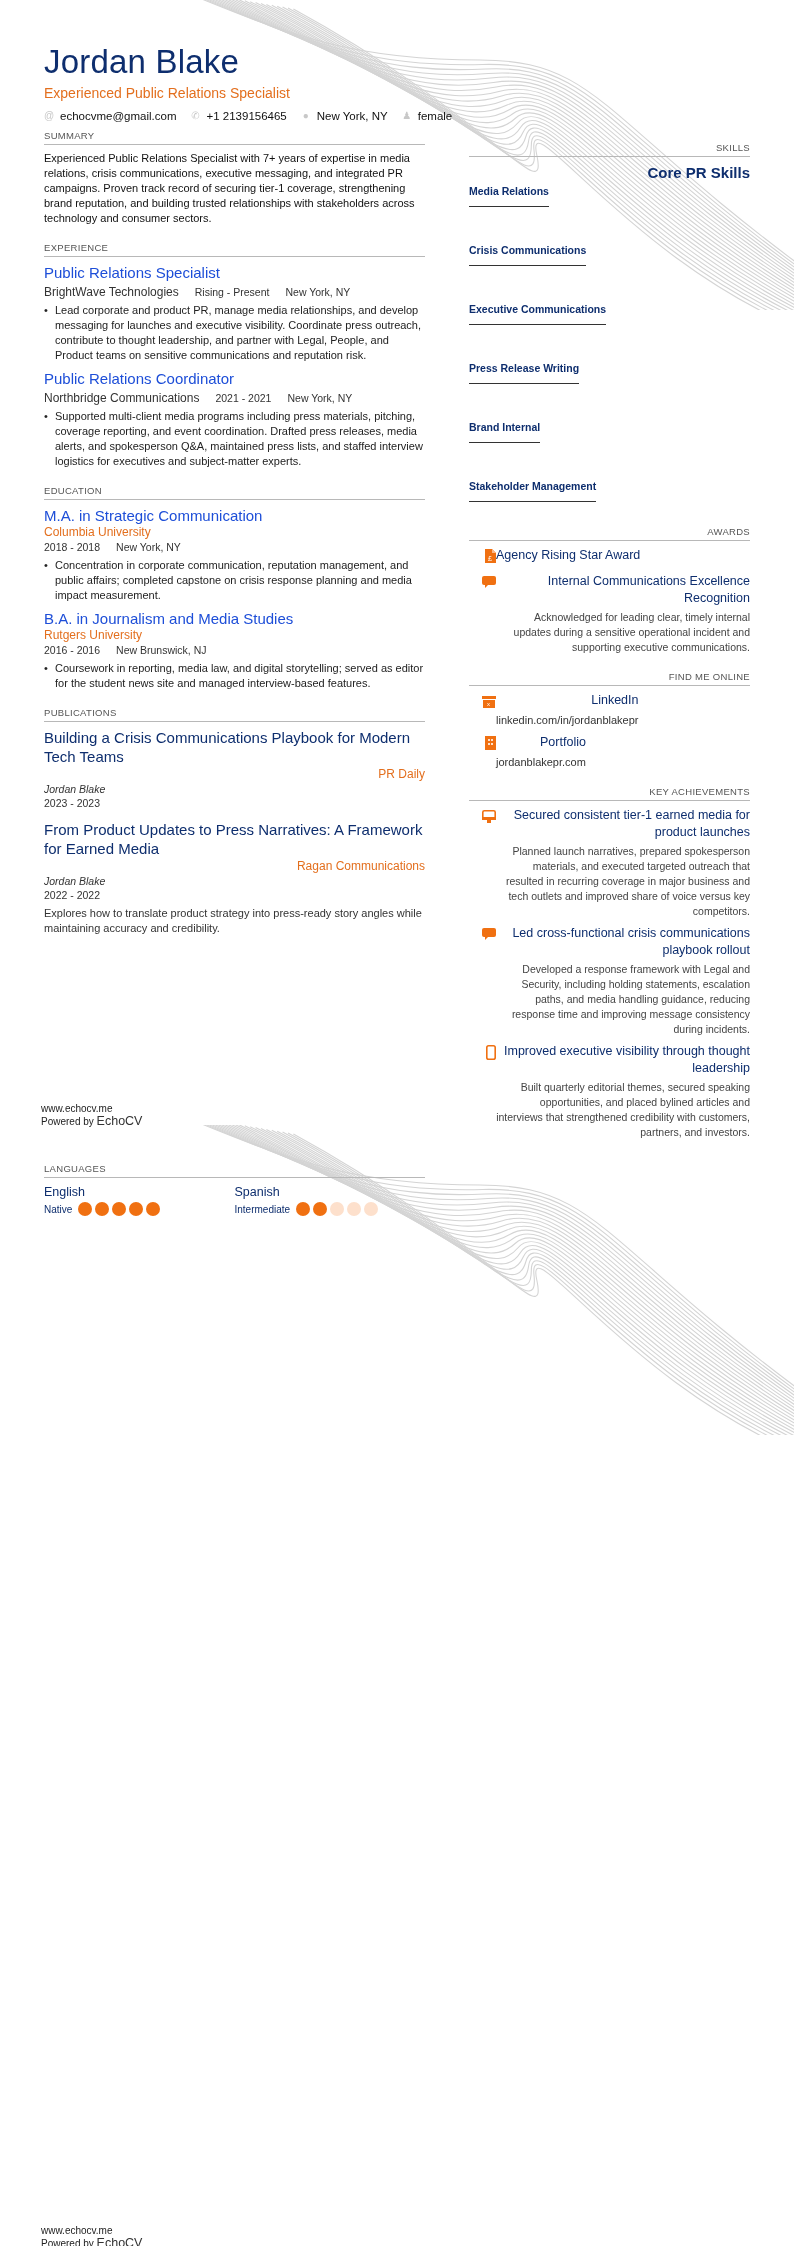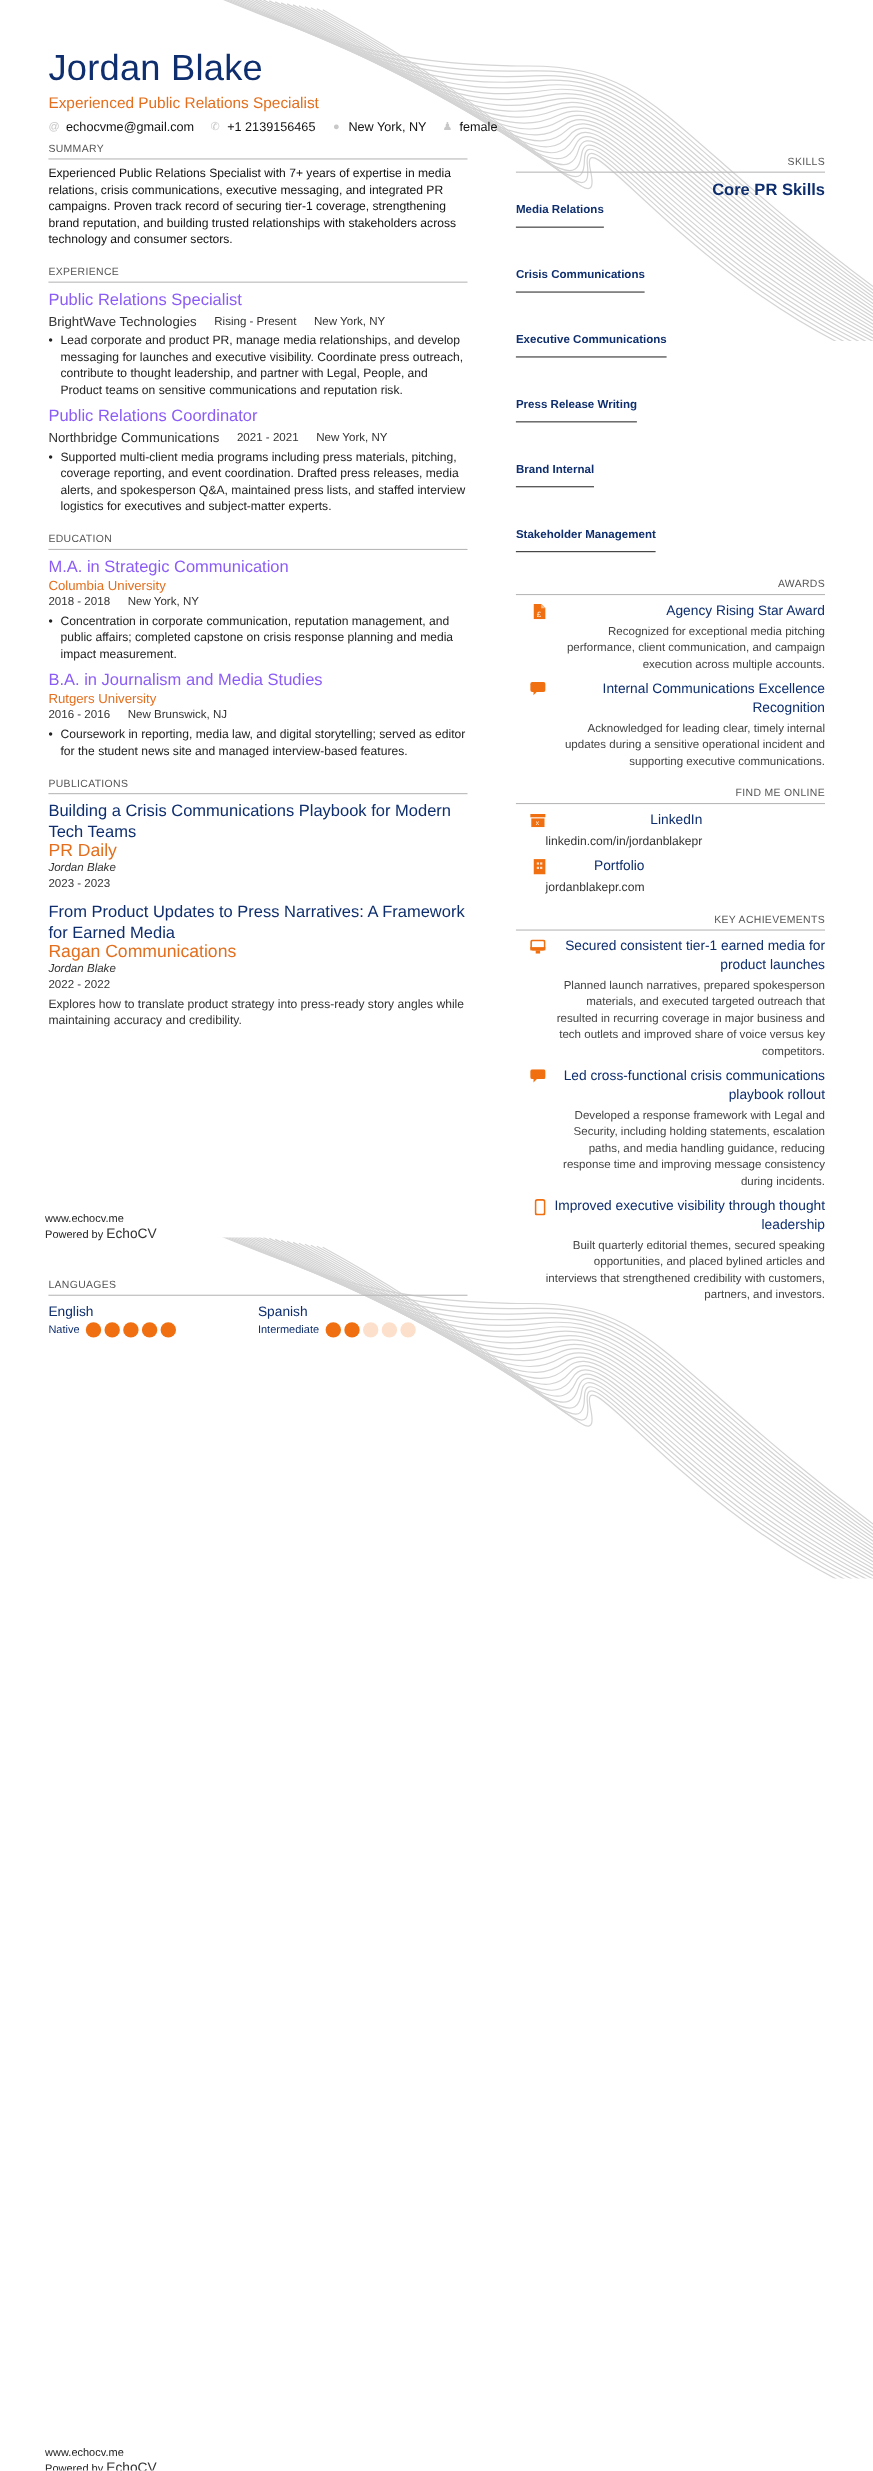--- a/index.html
+++ b/index.html
@@ -19,35 +19,35 @@
   .contact { display: flex; align-items: center; margin-right: 14px; }
   .contact .ico { width: 10px; height: 10px; margin-right: 6px; color: #c8c8c8; font-size: 10px; line-height: 10px; text-align: center; }
 
   .col-left { position: absolute; left: 44px; top: 130px; width: 381px; }
   .col-right { position: absolute; left: 469px; top: 142px; width: 281px; text-align: right; }
 
   .sec-title { font-size: 9.5px; color: #555; letter-spacing: 0.3px; text-transform: uppercase; padding-bottom: 3px; border-bottom: 1.5px solid #b8b8b8; margin-bottom: 6px; }
   .section { margin-bottom: 16px; }
 
   .para { font-size: 11px; line-height: 15px; color: #111; }
-  .job-title { font-size: 15px; color: #8b5cf6; line-height: 19px; margin-top: 2px; }
+  .job-title { font-size: 15px; color: #1d4ed8; line-height: 19px; margin-top: 2px; }
   .job-meta { display: flex; align-items: flex-start; font-size: 11.5px; color: #333; margin-top: 3px; line-height: 15px; }
   .job-meta .company { font-size: 12px; margin-right: 16px; }
   .job-meta .dates { font-size: 10.5px; margin-right: 16px; }
   .job-meta .loc { font-size: 10.5px; }
   .bullet { display: flex; font-size: 11px; line-height: 15px; color: #222; margin-top: 3px; }
   .bullet .dot { width: 11px; flex: none; }
   .item { margin-bottom: 6px; }
 
   .edu-school { font-size: 12px; color: #e36f1e; line-height: 15px; }
   .edu-meta { font-size: 10.5px; color: #333; line-height: 15px; display: flex; }
   .edu-meta span:first-child { margin-right: 16px; }
 
   .pub-title { font-size: 15px; color: #0e2e6e; line-height: 19px; }
-  .pub-pub { font-size: 16px; color: #e36f1e; line-height: 16px; }
+  .pub-pub { font-size: 12px; color: #e36f1e; line-height: 16px; text-align: right; }
   .pub-author { font-size: 10.5px; font-style: italic; color: #333; line-height: 14px; }
   .pub-dates { font-size: 10.5px; color: #333; line-height: 14px; }
   .pub-desc { font-size: 11px; color: #333; line-height: 15px; margin-top: 4px; }
 
   .skill-group { font-size: 15px; color: #0e2e6e; line-height: 19px; margin-bottom: 3px; font-weight: bold; }
   .skills { display: flex; flex-wrap: wrap; width: 240px; gap: 29px; }
   .skill { font-size: 10.5px; font-weight: bold; color: #0e2e6e; padding-bottom: 8px; border-bottom: 1px solid #333; margin-right: 16px; margin-bottom: 8px; line-height: 13px; }
 
   .aw { display: flex; margin-bottom: 6px; }
   .aw .icon { width: 27px; flex: none; padding-top: 2px; }
@@ -221,21 +221,20 @@
       <div class="aw">
         <span class="icon">
           <svg width="11" height="14" viewBox="0 0 11 14">
               <path d="M0 0h7l4 4v10H0z" fill="#f07011"></path>
               <path d="M7 0v4h4" fill="#fbb98a"></path>
               <text x="3" y="12" font-size="7" fill="#fff" font-family="Liberation Sans, sans-serif">£</text>
             </svg>
         </span>
         <div>
           <div class="aw-title">Agency Rising Star Award</div>
-          <div class="aw-desc">Recognized for exceptional media pitching performance, client communication, and campaign execution across multiple accounts.</div>
         </div>
       </div>
       <div class="aw">
         <span class="icon">
           <svg width="14" height="13" viewBox="0 0 14 13">
               <rect x="0" y="0" width="14" height="9" rx="2" fill="#f07011"></rect>
               <path d="M3 8l0 4 4-4z" fill="#f07011"></path>
             </svg>
         </span>
         <div>

